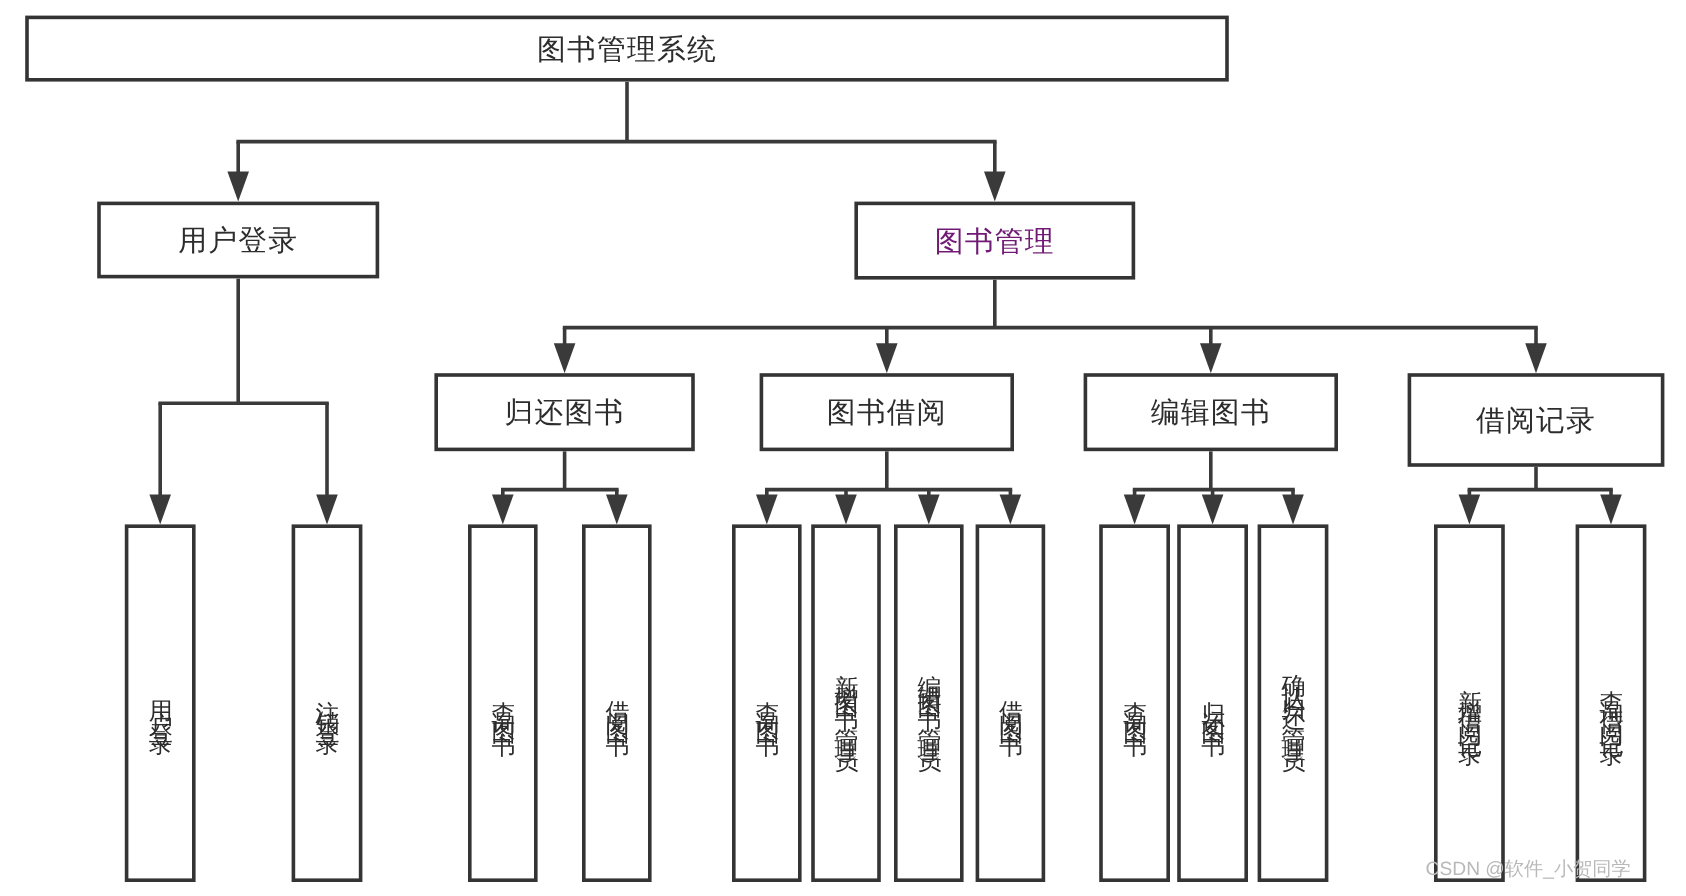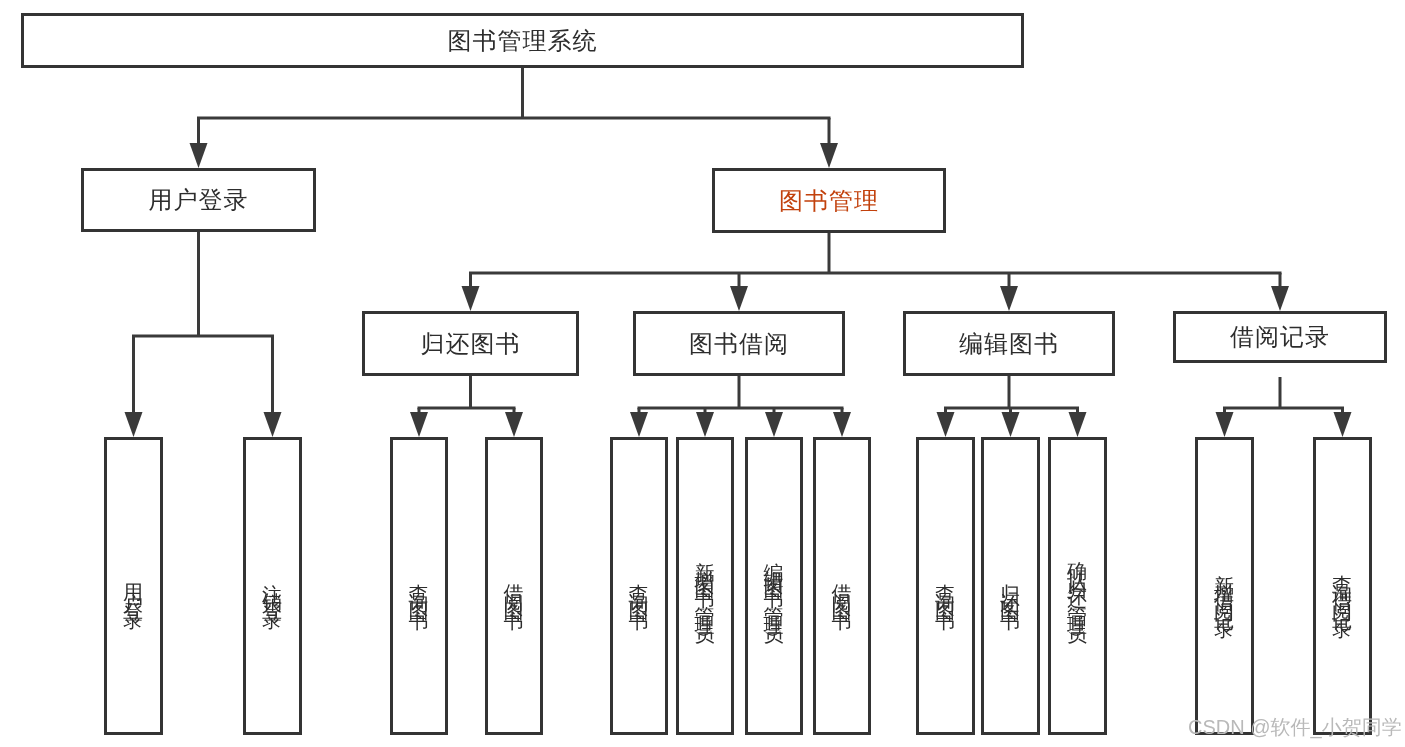--- a/index.html
+++ b/index.html
@@ -34,21 +34,21 @@
   .node.vertical {
     writing-mode: vertical-rl;
     text-orientation: mixed;
     letter-spacing: 9px;
     font-size: 20px;
     line-height: 1;
   }
   #watermark {
     position: absolute;
     z-index: 3;
-    font-size: 20px;
+    font-size: 16px;
     white-space: nowrap;
   }
 </style>
 </head>
 <body>
 
 <div id="stage">
   <svg id="edges" xmlns="http://www.w3.org/2000/svg">
       <g>
         <line x1="522.5" y1="68" x2="522.5" y2="118" stroke="#3a3a3a" stroke-width="3"></line>
@@ -113,25 +113,25 @@
         <line x1="1223" y1="408" x2="1344" y2="408" stroke="#3a3a3a" stroke-width="3"></line>
         <line x1="1224.5" y1="408" x2="1224.5" y2="416" stroke="#3a3a3a" stroke-width="3"></line>
         <polygon points="1215.5,412 1233.5,412 1224.5,437" fill="#3a3a3a"></polygon>
         <line x1="1342.5" y1="408" x2="1342.5" y2="416" stroke="#3a3a3a" stroke-width="3"></line>
         <polygon points="1333.5,412 1351.5,412 1342.5,437" fill="#3a3a3a"></polygon>
       </g>
     </svg>
   <div id="nodes">
       <div class="node" style="left: 21px; top: 13px; width: 1003px; height: 55px; border-color: rgb(52, 52, 52); background: rgb(255, 255, 255); color: rgb(45, 45, 45);">图书管理系统</div>
       <div class="node" style="left: 81px; top: 168px; width: 235px; height: 64px; border-color: rgb(52, 52, 52); background: rgb(255, 255, 255); color: rgb(45, 45, 45);">用户登录</div>
-      <div class="node" style="left: 712px; top: 168px; width: 234px; height: 65px; border-color: rgb(52, 52, 52); background: rgb(255, 255, 255); color: #c2410c;">图书管理</div>
+      <div class="node" style="left: 712px; top: 168px; width: 234px; height: 65px; border-color: rgb(52, 52, 52); background: rgb(255, 255, 255); color: #701a75;">图书管理</div>
       <div class="node" style="left: 362px; top: 311px; width: 217px; height: 65px; border-color: rgb(52, 52, 52); background: rgb(255, 255, 255); color: rgb(45, 45, 45);">归还图书</div>
       <div class="node" style="left: 633px; top: 311px; width: 212px; height: 65px; border-color: rgb(52, 52, 52); background: rgb(255, 255, 255); color: rgb(45, 45, 45);">图书借阅</div>
       <div class="node" style="left: 903px; top: 311px; width: 212px; height: 65px; border-color: rgb(52, 52, 52); background: rgb(255, 255, 255); color: rgb(45, 45, 45);">编辑图书</div>
-      <div class="node" style="left: 1173px; top: 311px; width: 214px; height: 52px; border-color: rgb(52, 52, 52); background: rgb(255, 255, 255); color: rgb(45, 45, 45);">借阅记录</div>
+      <div class="node" style="left: 1173px; top: 311px; width: 214px; height: 78px; border-color: rgb(52, 52, 52); background: rgb(255, 255, 255); color: rgb(45, 45, 45);">借阅记录</div>
       <div class="node vertical" style="left: 104px; top: 437px; width: 59px; height: 298px; border-color: rgb(52, 52, 52); background: rgb(255, 255, 255); color: rgb(45, 45, 45);">用户登录</div>
       <div class="node vertical" style="left: 243px; top: 437px; width: 59px; height: 298px; border-color: rgb(52, 52, 52); background: rgb(255, 255, 255); color: rgb(45, 45, 45);">注销登录</div>
       <div class="node vertical" style="left: 390px; top: 437px; width: 58px; height: 298px; border-color: rgb(52, 52, 52); background: rgb(255, 255, 255); color: rgb(45, 45, 45);">查询图书</div>
       <div class="node vertical" style="left: 485px; top: 437px; width: 58px; height: 298px; border-color: rgb(52, 52, 52); background: rgb(255, 255, 255); color: rgb(45, 45, 45);">借阅图书</div>
       <div class="node vertical" style="left: 610px; top: 437px; width: 58px; height: 298px; border-color: rgb(52, 52, 52); background: rgb(255, 255, 255); color: rgb(45, 45, 45);">查询图书</div>
       <div class="node vertical" style="left: 676px; top: 437px; width: 58px; height: 298px; border-color: rgb(52, 52, 52); background: rgb(255, 255, 255); color: rgb(45, 45, 45);">新增图书（管理员）</div>
       <div class="node vertical" style="left: 745px; top: 437px; width: 58px; height: 298px; border-color: rgb(52, 52, 52); background: rgb(255, 255, 255); color: rgb(45, 45, 45);">编辑图书（管理员）</div>
       <div class="node vertical" style="left: 813px; top: 437px; width: 58px; height: 298px; border-color: rgb(52, 52, 52); background: rgb(255, 255, 255); color: rgb(45, 45, 45);">借阅图书</div>
       <div class="node vertical" style="left: 916px; top: 437px; width: 59px; height: 298px; border-color: rgb(52, 52, 52); background: rgb(255, 255, 255); color: rgb(45, 45, 45);">查询图书</div>
       <div class="node vertical" style="left: 981px; top: 437px; width: 59px; height: 298px; border-color: rgb(52, 52, 52); background: rgb(255, 255, 255); color: rgb(45, 45, 45);">归还图书</div>

